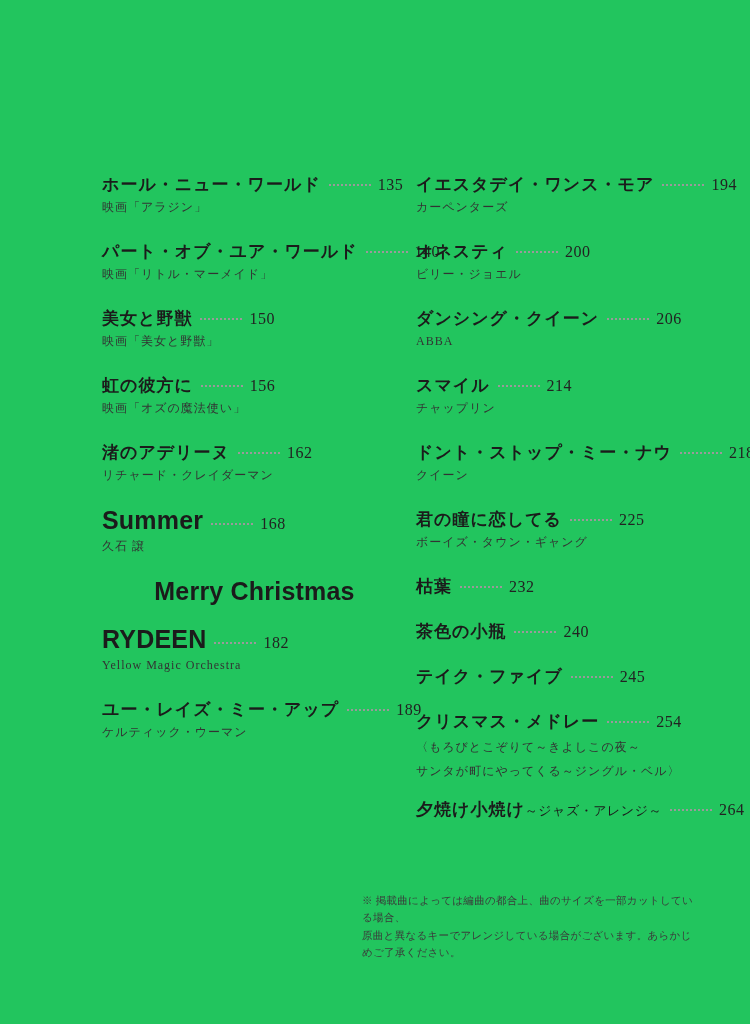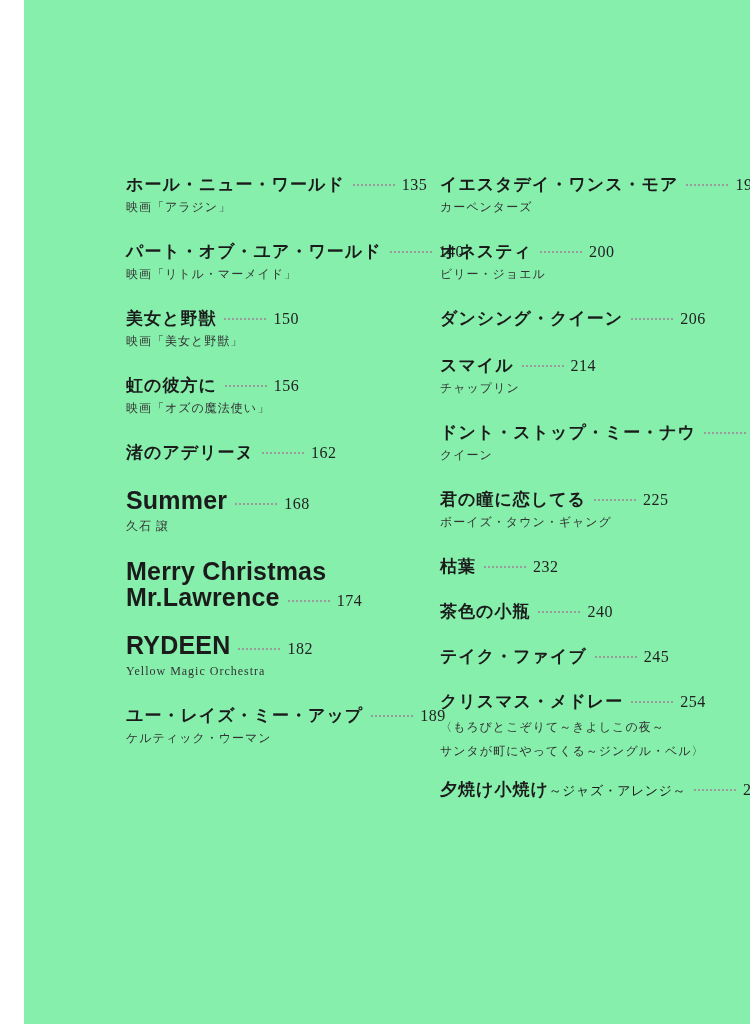--- a/index.html
+++ b/index.html
@@ -3,29 +3,29 @@
 <meta charset="utf-8">
 <style>
   html, body { margin: 0; padding: 0; }
   body {
     width: 750px; height: 1024px;
     background: #ffffff;
     position: relative;
     font-family: "Liberation Sans", sans-serif;
     overflow: hidden;
   }
-  .page { position: absolute; inset: 0; background: #86efac; margin-left: 24px; }
+  .page { position: absolute; inset: 0; background: #22c55e; }
 
   .col { position: absolute; top: 174px; }
   .col-left  { left: 102px; width: 305px; }
   .col-right { left: 416px; width: 330px; }
 
   .entry { margin-bottom: 25px; }
   .entry.nosub { margin-bottom: 23px; }
-  .entry.tight { margin-bottom: 22px; }
+  .entry.tight { margin-bottom: 22px; text-align: center; }
   .entry.medley { margin-bottom: 18px; }
 
   .title-line { line-height: 22px; white-space: nowrap; }
   .title {
     font-family: "Liberation Sans", sans-serif;
     font-weight: bold;
     font-size: 17px;
     color: #1b1b1b;
     letter-spacing: 1px;
   }
@@ -105,36 +105,34 @@
       <div class="title-line">
         <span class="title">虹の彼方に</span><span class="leader"></span><span class="page-num">156</span>
       </div>
       <div class="subtitle">映画「オズの魔法使い」</div>
     </div>
 
     <div class="entry">
       <div class="title-line">
         <span class="title">渚のアデリーヌ</span><span class="leader"></span><span class="page-num">162</span>
       </div>
+      <div class="subtitle">リチャード・クレイダーマン</div>
     </div>
 
     <div class="entry">
       <div class="title-line">
         <span class="title latin">Summer</span><span class="leader"></span><span class="page-num">168</span>
       </div>
       <div class="subtitle">久石 譲</div>
     </div>
 
     <div class="entry tight">
       <div class="title-line">
         <span class="title latin">Merry Christmas</span>
       </div>
-      <div class="title-line">
-        <span class="title latin">Mr.Lawrence</span><span class="leader"></span><span class="page-num">174</span>
-      </div>
     </div>
 
     <div class="entry">
       <div class="title-line">
         <span class="title latin">RYDEEN</span><span class="leader"></span><span class="page-num">182</span>
       </div>
       <div class="subtitle">Yellow Magic Orchestra</div>
     </div>
 
     <div class="entry">
@@ -159,20 +157,21 @@
       <div class="title-line">
         <span class="title">オネスティ</span><span class="leader"></span><span class="page-num">200</span>
       </div>
       <div class="subtitle">ビリー・ジョエル</div>
     </div>
 
     <div class="entry">
       <div class="title-line">
         <span class="title">ダンシング・クイーン</span><span class="leader"></span><span class="page-num">206</span>
       </div>
+      <div class="subtitle">ABBA</div>
     </div>
 
     <div class="entry">
       <div class="title-line">
         <span class="title">スマイル</span><span class="leader"></span><span class="page-num">214</span>
       </div>
       <div class="subtitle">チャップリン</div>
     </div>
 
     <div class="entry">
@@ -216,14 +215,18 @@
     </div>
 
     <div class="entry">
       <div class="title-line">
         <span class="title">夕焼け小焼け</span><span class="title-suffix">～ジャズ・アレンジ～</span><span class="leader"></span><span class="page-num">264</span>
       </div>
     </div>
 
   </div>
 
+  <div class="footnote">
+    <div>※ 掲載曲によっては編曲の都合上、曲のサイズを一部カットしている場合、</div>
+    <div>原曲と異なるキーでアレンジしている場合がございます。あらかじめご了承ください。</div>
+  </div>
 
 </div>
 
 </body></html>

